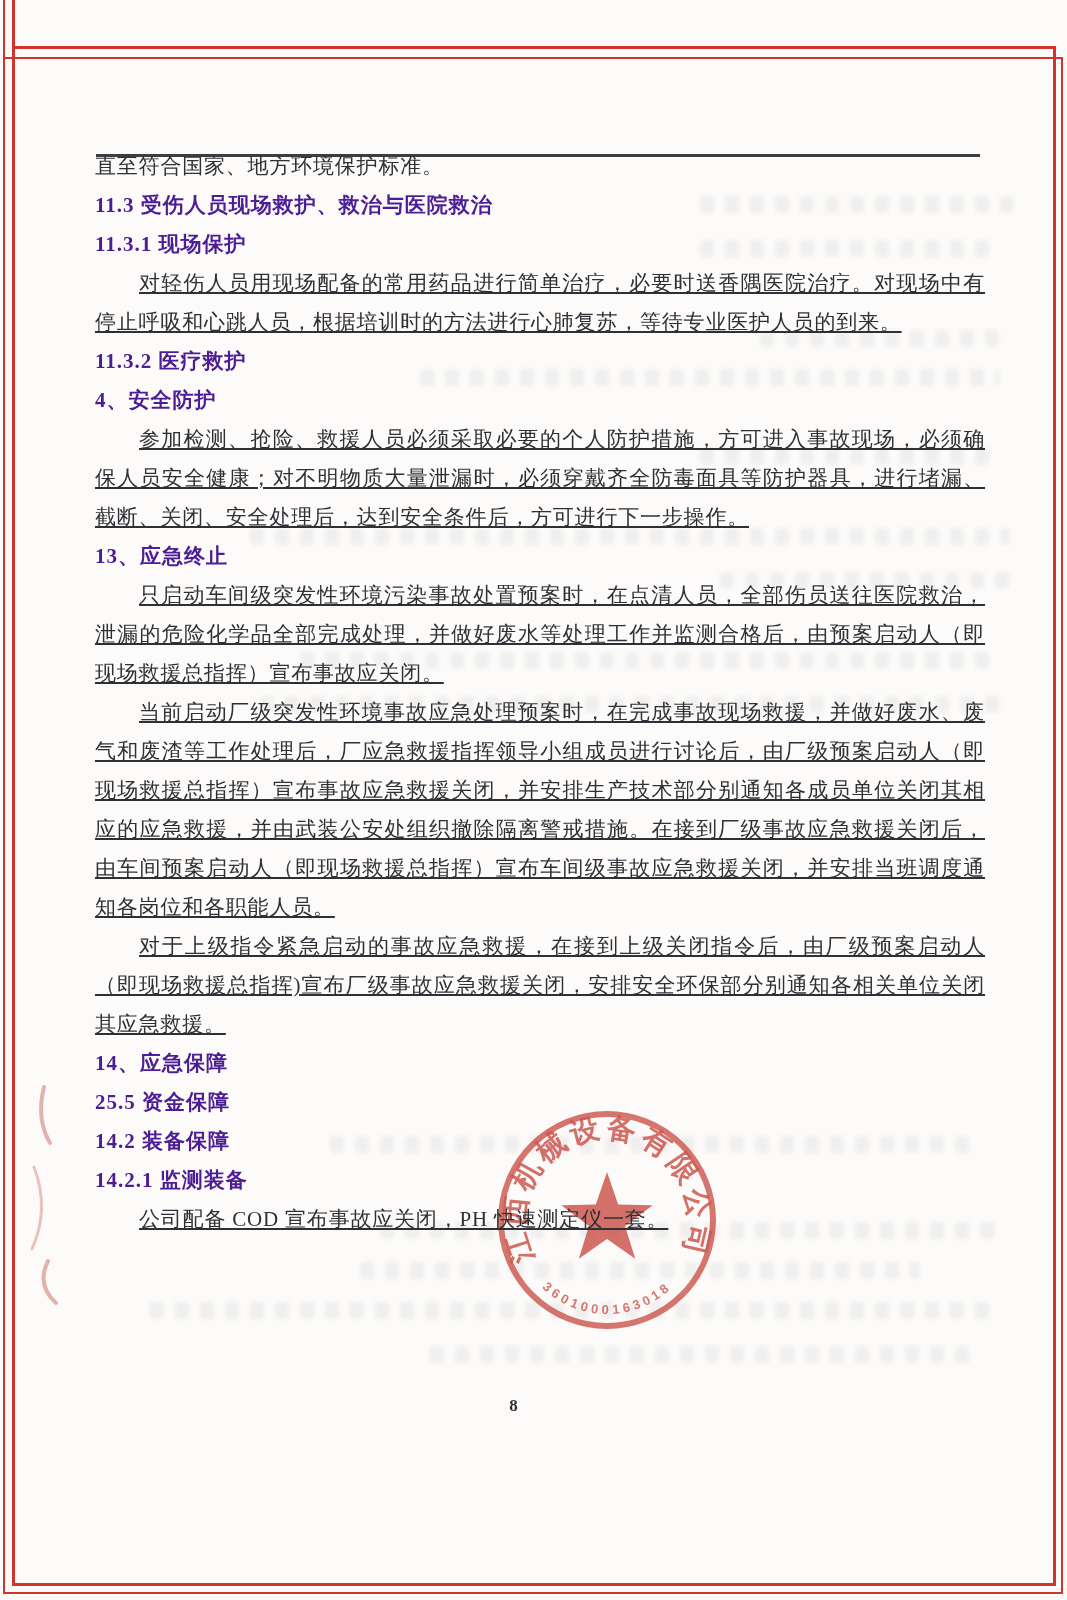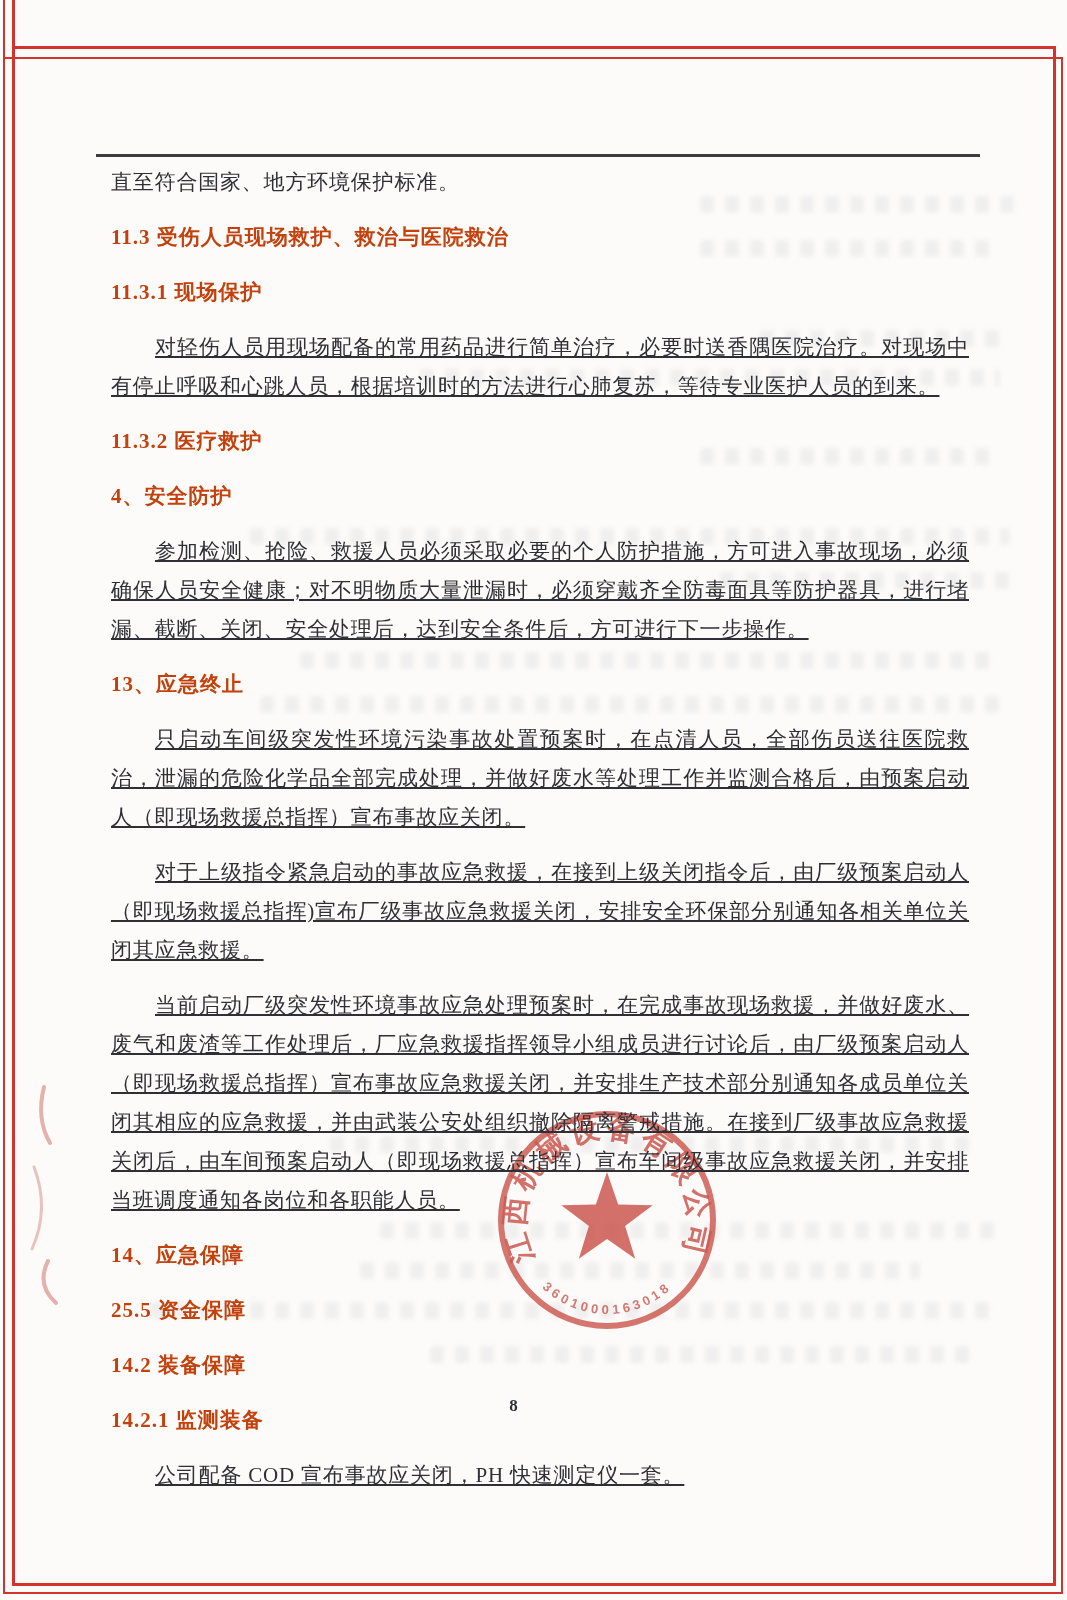--- a/index.html
+++ b/index.html
@@ -18,22 +18,22 @@
 
   
   .rule { position:absolute; left:96px; top:154px; width:884px; height:3px; background:#3d3d40; }
 
   
   .doc {
     position:absolute; left:95px; top:147px; width:890px;
     font-size:21px; line-height:39px; letter-spacing:0.8px;
     color:#2f3035; text-align:justify; z-index:3;
   }
-  .block { margin:16px; }
-  .heading { font-weight:bold; color:#c2410c; letter-spacing:1px; }
+  .block { margin:0; }
+  .heading { font-weight:bold; color:#4c1d95; letter-spacing:1px; }
   .paragraph { text-indent:44px;text-decoration:underline; }
   .continuation { text-indent:0; }
 
   .page-number {
     position:absolute; left:0; right:40px; top:1396px; text-align:center;
     font-size:17px; font-weight:bold; color:#2f3035; z-index:3;
   }
 
   
   .stamp { position:absolute; left:487px; top:1100px; width:242px; height:242px; z-index:2; opacity:.88; }
@@ -97,22 +97,22 @@
   <div class="doc">
       <p class="block continuation">直至符合国家、地方环境保护标准。</p>
       <p class="block heading">11.3 受伤人员现场救护、救治与医院救治</p>
       <p class="block heading">11.3.1 现场保护</p>
       <p class="block paragraph">对轻伤人员用现场配备的常用药品进行简单治疗，必要时送香隅医院治疗。对现场中有停止呼吸和心跳人员，根据培训时的方法进行心肺复苏，等待专业医护人员的到来。</p>
       <p class="block heading">11.3.2 医疗救护</p>
       <p class="block heading">4、安全防护</p>
       <p class="block paragraph">参加检测、抢险、救援人员必须采取必要的个人防护措施，方可进入事故现场，必须确保人员安全健康；对不明物质大量泄漏时，必须穿戴齐全防毒面具等防护器具，进行堵漏、截断、关闭、安全处理后，达到安全条件后，方可进行下一步操作。</p>
       <p class="block heading">13、应急终止</p>
       <p class="block paragraph">只启动车间级突发性环境污染事故处置预案时，在点清人员，全部伤员送往医院救治，泄漏的危险化学品全部完成处理，并做好废水等处理工作并监测合格后，由预案启动人（即现场救援总指挥）宣布事故应关闭。</p>
+      <p class="block paragraph">当前启动厂级突发性环境事故应急处理预案时，在完成事故现场救援，并做好废水、废气和废渣等工作处理后，厂应急救援指挥领导小组成员进行讨论后，由厂级预案启动人（即现场救援总指挥）宣布事故应急救援关闭，并安排生产技术部分别通知各成员单位关闭其相应的应急救援，并由武装公安处组织撤除隔离警戒措施。在接到厂级事故应急救援关闭后，由车间预案启动人（即现场救援总指挥）宣布车间级事故应急救援关闭，并安排当班调度通知各岗位和各职能人员。</p>
       <p class="block paragraph">对于上级指令紧急启动的事故应急救援，在接到上级关闭指令后，由厂级预案启动人（即现场救援总指挥)宣布厂级事故应急救援关闭，安排安全环保部分别通知各相关单位关闭其应急救援。</p>
-      <p class="block paragraph">当前启动厂级突发性环境事故应急处理预案时，在完成事故现场救援，并做好废水、废气和废渣等工作处理后，厂应急救援指挥领导小组成员进行讨论后，由厂级预案启动人（即现场救援总指挥）宣布事故应急救援关闭，并安排生产技术部分别通知各成员单位关闭其相应的应急救援，并由武装公安处组织撤除隔离警戒措施。在接到厂级事故应急救援关闭后，由车间预案启动人（即现场救援总指挥）宣布车间级事故应急救援关闭，并安排当班调度通知各岗位和各职能人员。</p>
       <p class="block heading">14、应急保障</p>
       <p class="block heading">25.5 资金保障</p>
       <p class="block heading">14.2 装备保障</p>
       <p class="block heading">14.2.1 监测装备</p>
       <p class="block paragraph">公司配备 COD 宣布事故应关闭，PH 快速测定仪一套。</p>
     </div>
 
   <div class="page-number">8</div>
 
 </div>

